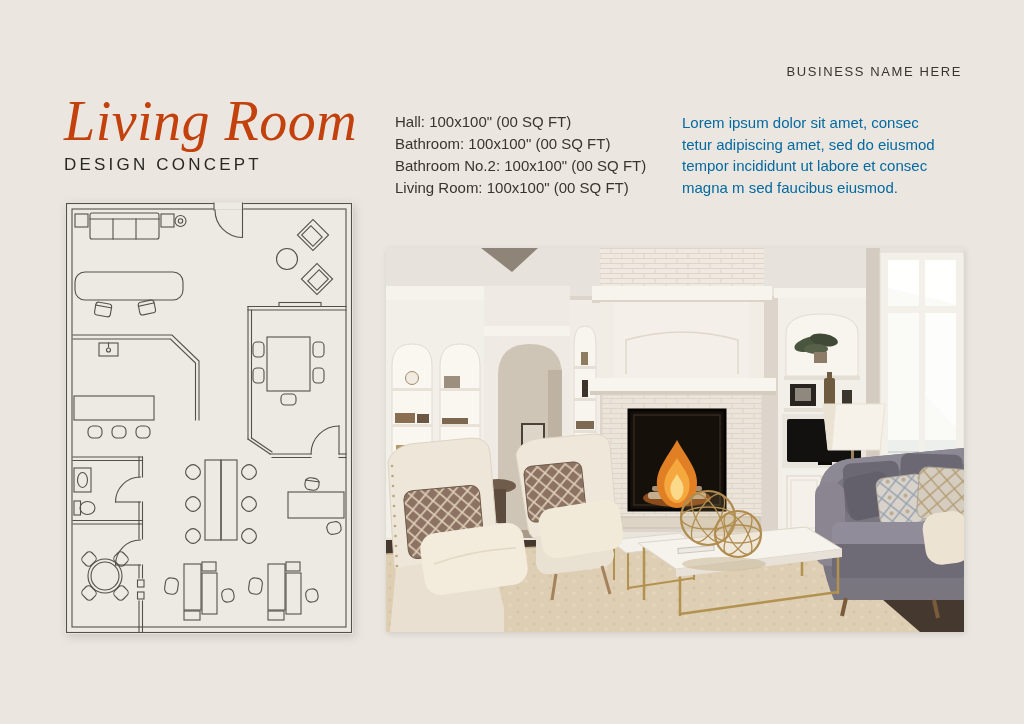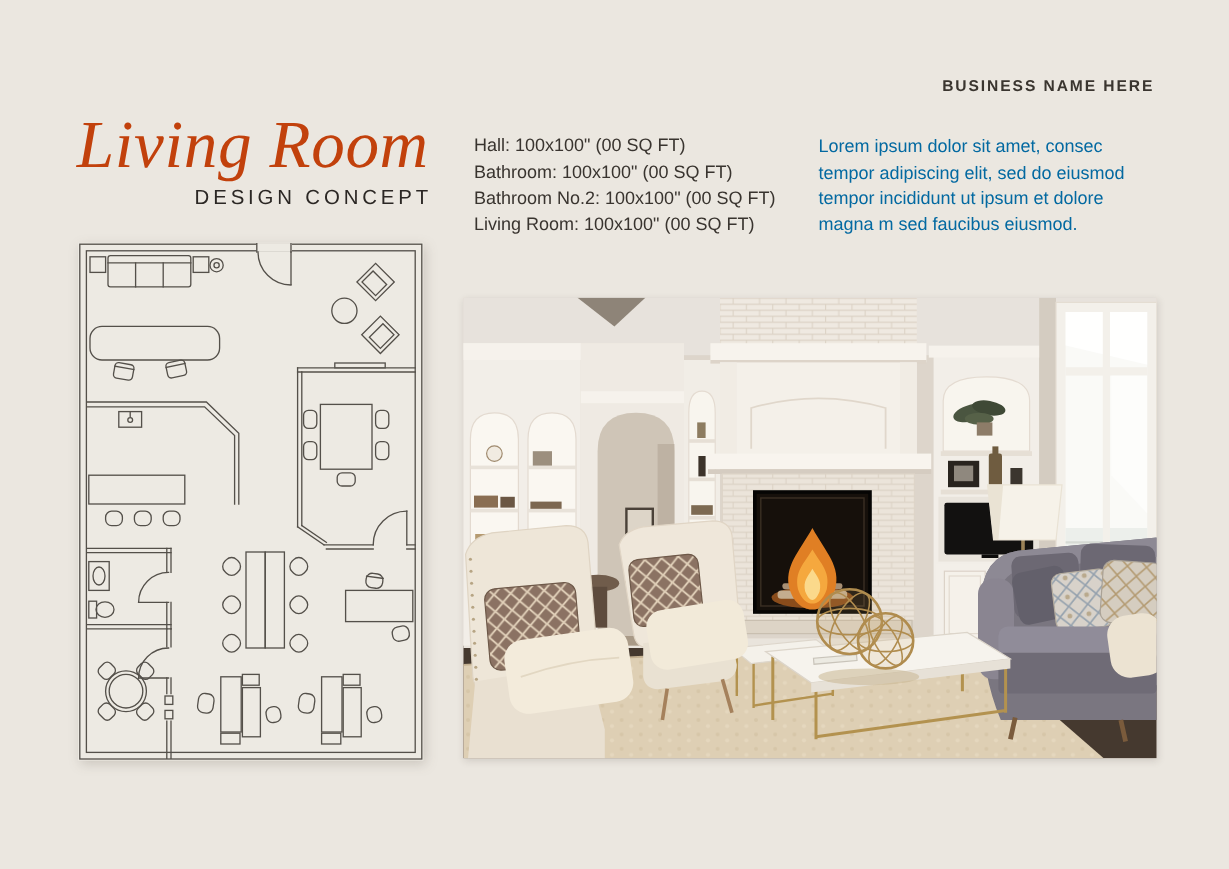--- a/index.html
+++ b/index.html
@@ -7,30 +7,30 @@
   body {
     font-family: "Liberation Sans", sans-serif;
     background:#ebe7e0;
     position:relative;
     overflow:hidden;
     color:#3a352f;
   }
   .page { position:absolute; inset:0; background:#ebe7e0; }
   .business-name {
     position:absolute; top:64px; right:62px;
-    font-size:13px; letter-spacing:1.6px; font-weight:700; color:#3a352f;
+    font-size:13px; letter-spacing:1.6px; font-weight:400; color:#3a352f;
   }
   .title-block { position:absolute; left:64px; top:92px; width:296px; }
   .title-block h1 {
     font-family:"Liberation Serif", serif;
     font-weight:400; font-size:56px; line-height:1.05;
     letter-spacing:0.5px; color:#c2410c; white-space:nowrap;font-style:italic;
   }
   .subtitle {
-    text-align:right; margin-top:4px;
+    margin-top:4px;
     font-size:17px; letter-spacing:3.2px; font-weight:500; color:#2b2724;
   }
   .measurements {
     position:absolute; left:395px; top:111px;
     font-size:15px; line-height:22px; color:#39342f;
   }
   .description {
     position:absolute; left:682px; top:112px; width:300px;
     font-size:15px; line-height:21.5px; color:#0369a1;
   }
@@ -60,22 +60,22 @@
 
   <div class="measurements">
     <div>Hall: 100x100" (00 SQ FT)</div>
     <div>Bathroom: 100x100" (00 SQ FT)</div>
     <div>Bathroom No.2: 100x100" (00 SQ FT)</div>
     <div>Living Room: 100x100" (00 SQ FT)</div>
   </div>
 
   <div class="description">
     <div>Lorem ipsum dolor sit amet, consec</div>
-    <div>tempor adipiscing elit, sed do eiusmod</div>
-    <div>tempor incididunt ut ipsum et dolore</div>
+    <div>tetur adipiscing amet, sed do eiusmod</div>
+    <div>tempor incididunt ut labore et consec</div>
     <div>magna m sed faucibus eiusmod.</div>
   </div>
 
   <div class="floor-plan">
     <svg viewBox="0 0 288 432">
       <rect x="0" y="0" width="288" height="432" fill="#edeae3"></rect>
       <g stroke="#54504a" stroke-width="1.1" fill="none" stroke-linecap="square">
 
         <g>
           <rect x="1.5" y="1.5" width="285" height="429"></rect>

